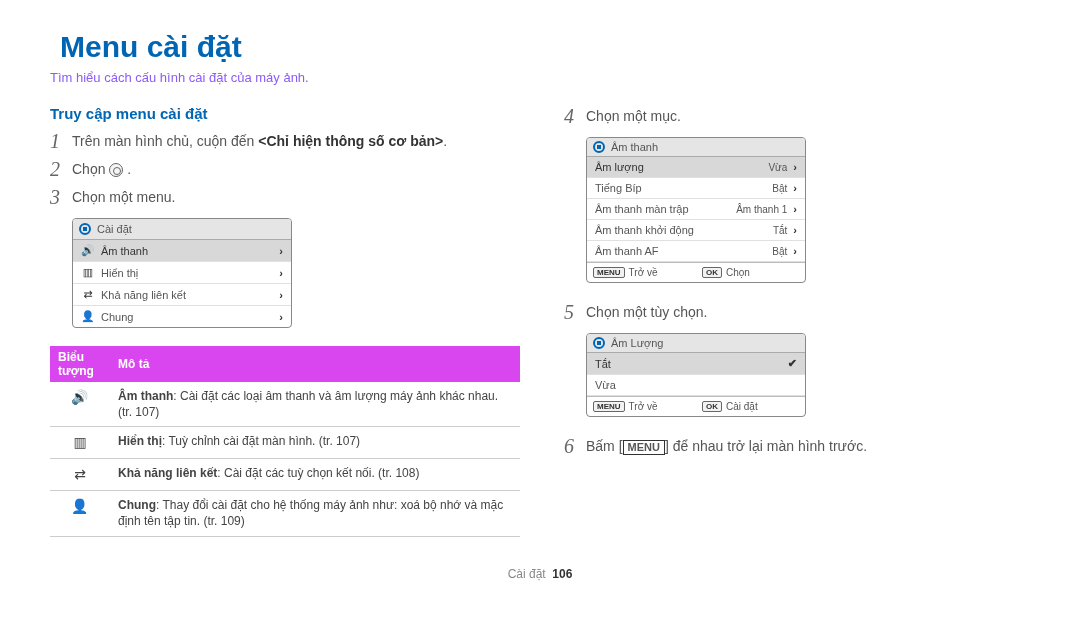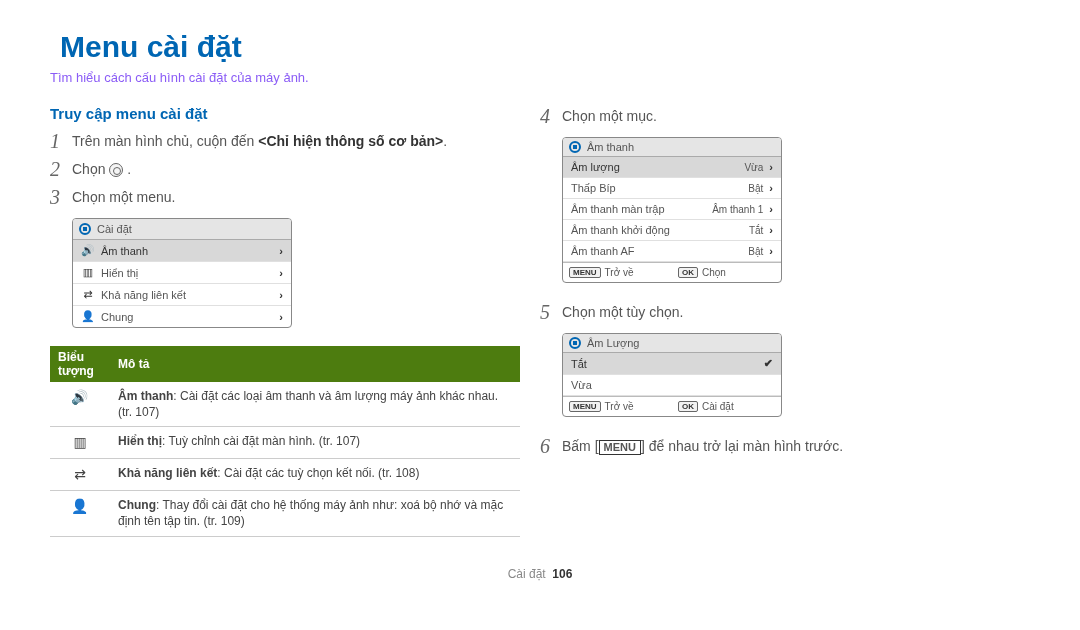--- a/index.html
+++ b/index.html
@@ -18,21 +18,21 @@
     font-weight: bold;
     margin: 0 0 6px 10px;
   }
   .page-subtitle {
     font-size: 13px;
     color: #8b5cf6;
     margin: 0 0 20px 0;
   }
   .columns {
     display: flex;
-    gap: 20px;
+    gap: 44px;
   }
   .col-left { flex: 0 0 470px; }
   .col-right { flex: 1; }
   .section-title {
     color: #0066b3;
     font-size: 15px;
     font-weight: bold;
     margin: 0 0 8px 0;
   }
   ol.steps { list-style: none; padding: 0; margin: 0; }
@@ -111,21 +111,21 @@
   }
 
   
   table.desc {
     border-collapse: collapse;
     width: 100%;
     margin-top: 6px;
     font-size: 12px;
   }
   table.desc th {
-    background: #4d7c0f;
+    background: #d946ef;
     color: #fff;
     font-weight: bold;
     text-align: left;
     padding: 4px 8px;
     font-size: 12px;
   }
   table.desc td {
     border-bottom: 1px solid #ccc;
     padding: 6px 8px;
     vertical-align: top;
@@ -255,21 +255,21 @@
       <div class="mp-header">
         <span class="gear-icon"></span>
         <span>Âm thanh</span>
       </div>
       <div class="mp-row selected">
         <span class="row-label">Âm lượng</span>
         <span class="row-value">Vừa</span>
         <span class="chevron">›</span>
       </div>
       <div class="mp-row">
-        <span class="row-label">Thấp Bíp</span>
+        <span class="row-label">Tiếng Bíp</span>
         <span class="row-value">Bật</span>
         <span class="chevron">›</span>
       </div>
       <div class="mp-row">
         <span class="row-label">Âm thanh màn trập</span>
         <span class="row-value">Âm thanh 1</span>
         <span class="chevron">›</span>
       </div>
       <div class="mp-row">
         <span class="row-label">Âm thanh khởi động</span>

